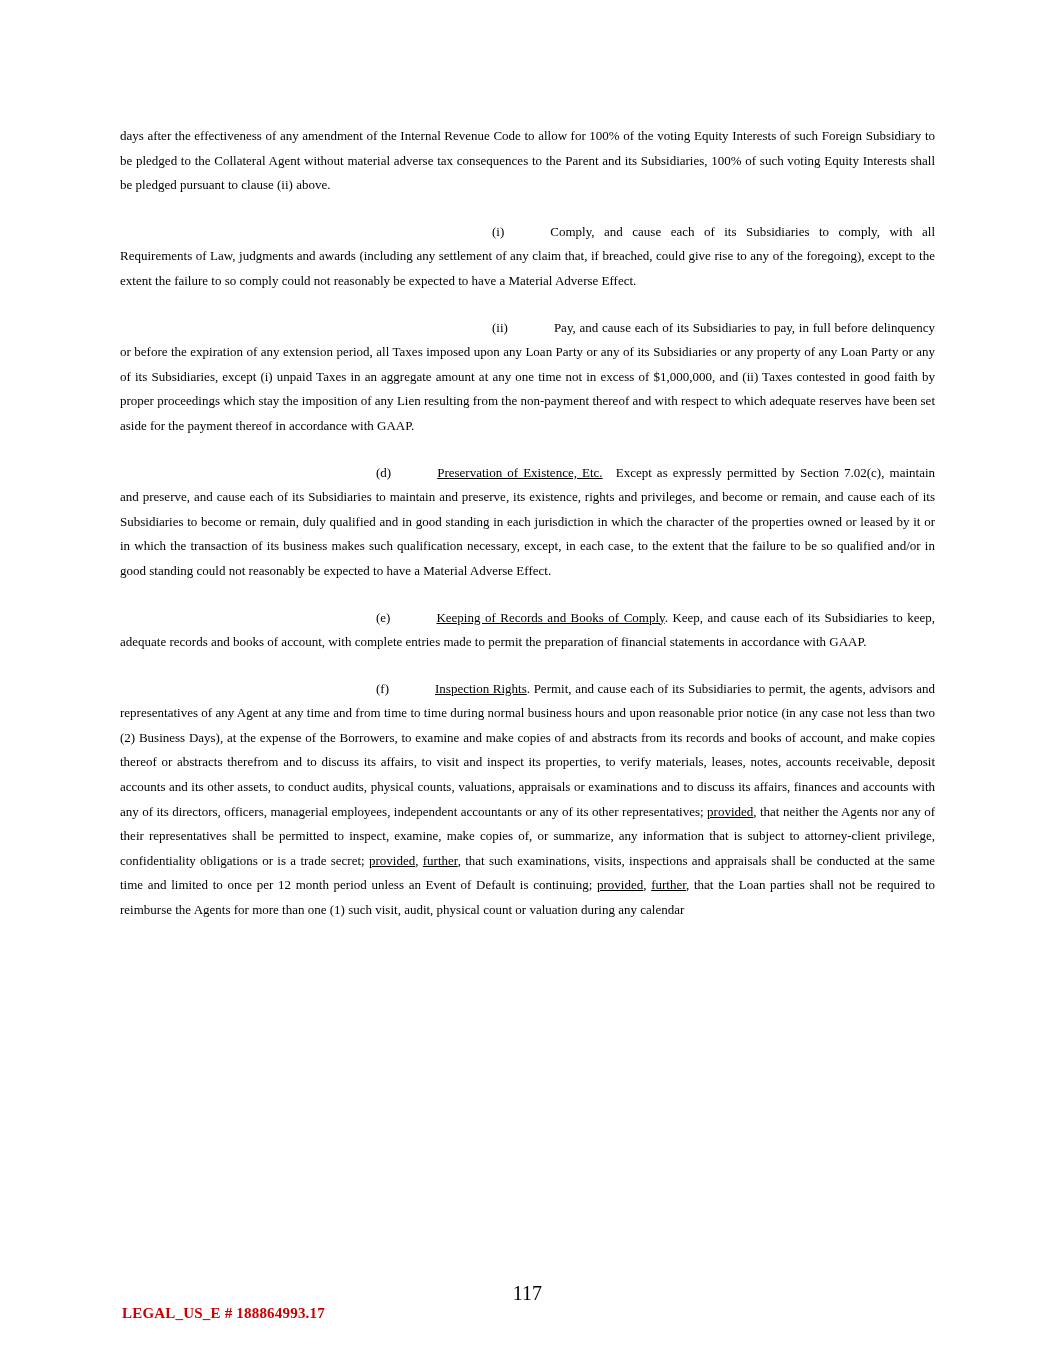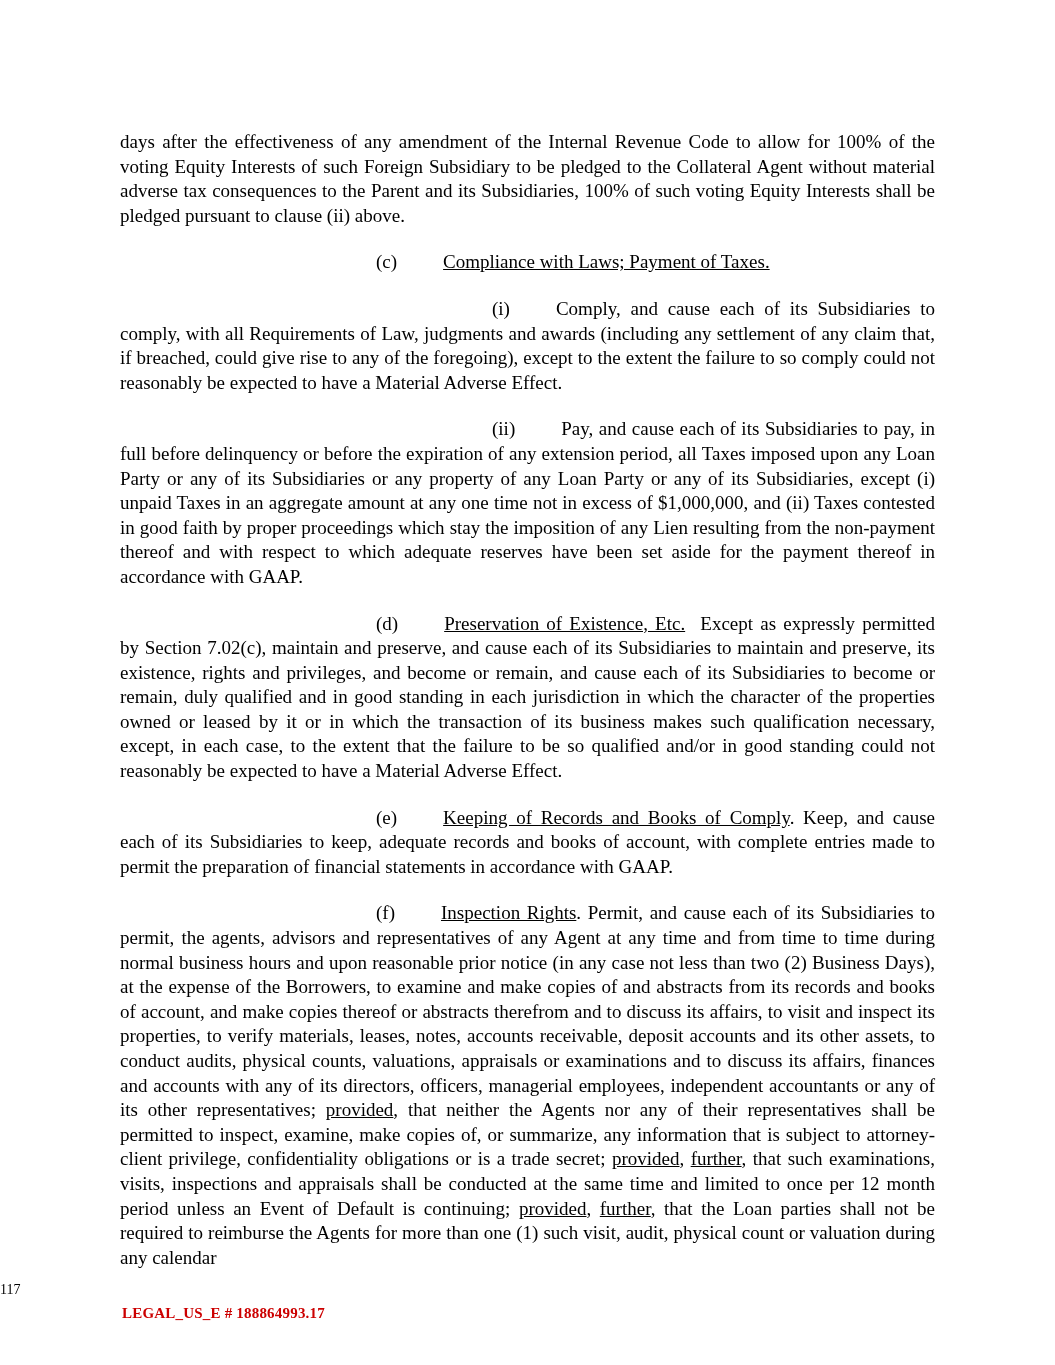--- a/index.html
+++ b/index.html
@@ -17,22 +17,22 @@
     box-sizing: border-box;
     overflow: hidden;
   }
   .content {
     position: absolute;
     left: 120px;
     top: 122px;
     width: 815px;
   }
   p {
-    margin: 8px 0 22px 0;
-    font-size: 19px;
+    margin: 2px 0 22px 0;
+    font-size: 13px;
     line-height: 24.6px;
     text-align: justify;
     text-justify: inter-word;
     hyphens: none;
   }
   p.no-indent {
     text-indent: 0;
   }
   p.indent-c {
     text-indent: 128px;
@@ -47,22 +47,22 @@
   .gap-xs { display: inline-block; width: 8px; }
   u.title {
     text-decoration: underline;
   }
   .underline { text-decoration: underline; }
   .page-number {
     position: absolute;
     left: 0;
     right: 0;
     top: 1282px;
-    text-align: left;
-    font-size: 14px;
+    text-align: center;
+    font-size: 20px;
     font-family: "Liberation Serif", serif;
   }
   .footer-legal {
     position: absolute;
     left: 122px;
     top: 1305px;
     font-family: "Liberation Serif", serif;
     font-size: 15px;
     font-weight: bold;
     color: #cc0000;
@@ -70,23 +70,20 @@
   }
 </style>
 </head>
 <body>
 
 <div class="page">
   <div class="content">
 
     <p class="no-indent">days after the effectiveness of any amendment of the Internal Revenue Code to allow for 100% of the voting Equity Interests of such Foreign Subsidiary to be pledged to the Collateral Agent without material adverse tax consequences to the Parent and its Subsidiaries, 100% of such voting Equity Interests shall be pledged pursuant to clause (ii) above.</p>
 
-    <p class="indent-c">
-      <span class="marker">(c)</span><span class="gap-sm"></span><u class="title">Compliance with Laws; Payment of Taxes.</u>
-    </p>
 
     <p class="indent-i">
       <span class="marker">(i)</span><span class="gap-sm"></span><span>Comply, and cause each of its Subsidiaries to comply, with all Requirements of Law, judgments and awards (including any settlement of any claim that, if breached, could give rise to any of the foregoing), except to the extent the failure to so comply could not reasonably be expected to have a Material Adverse Effect.</span>
     </p>
 
     <p class="indent-i">
       <span class="marker">(ii)</span><span class="gap-sm"></span><span>Pay, and cause each of its Subsidiaries to pay, in full before delinquency or before the expiration of any extension period, all Taxes imposed upon any Loan Party or any of its Subsidiaries or any property of any Loan Party or any of its Subsidiaries, except (i) unpaid Taxes in an aggregate amount at any one time not in excess of $1,000,000, and (ii) Taxes contested in good faith by proper proceedings which stay the imposition of any Lien resulting from the non-payment thereof and with respect to which adequate reserves have been set aside for the payment thereof in accordance with GAAP.</span>
     </p>
 
     <p class="indent-c">

